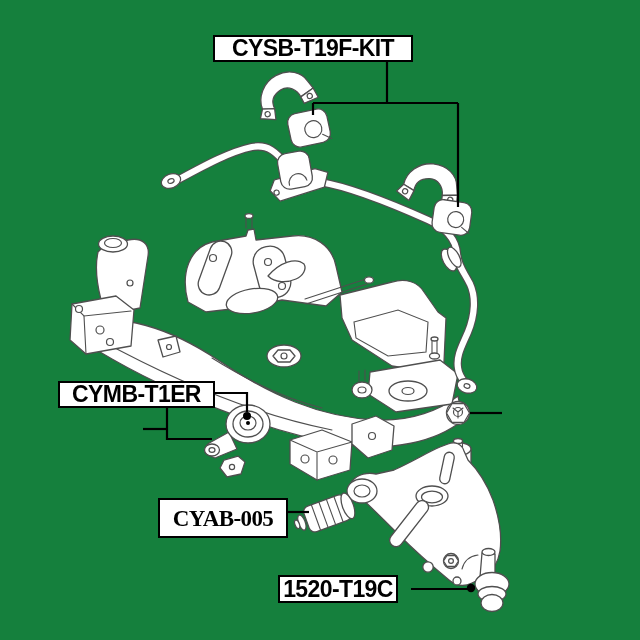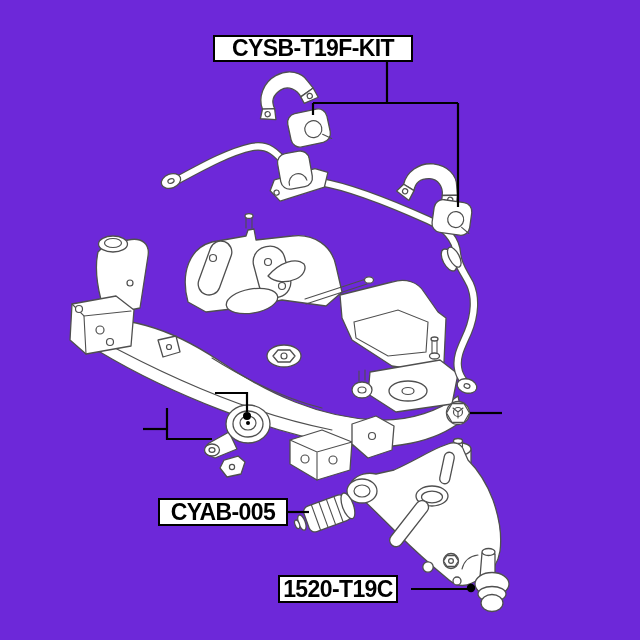--- a/index.html
+++ b/index.html
@@ -1,17 +1,17 @@
 <!DOCTYPE html>
 <html><head>
 <meta charset="utf-8">
 <style>
   html,body{margin:0;padding:0;background:#fff;}
   .stage{
-    position:relative;width:640px;height:640px;background:#6d28d9;
+    position:relative;width:640px;height:640px;background:#15803d;
     overflow:hidden;font-family:"Liberation Sans",sans-serif;
   }
   .stage svg{position:absolute;left:0;top:0;}
   .plabel{
     position:absolute;display:flex;align-items:center;justify-content:center;
     border:2.5px solid #000;background:#fff;font-weight:700;font-size:23px;
     line-height:1;letter-spacing:-0.6px;color:#000;box-sizing:border-box;
     white-space:nowrap;z-index:5;
   }
   .art{fill:#ffffff;stroke:#4f4f4f;stroke-width:1.3;stroke-linejoin:round;stroke-linecap:round;}
@@ -227,19 +227,20 @@
     <path class="leader" d="M143,429 L167,429"></path>
     <path class="leader" d="M470,413 L502,413"></path>
     <path class="leader" d="M288,512 L309,512"></path>
     <path class="leader" d="M411,589 L468,589"></path>
     <circle class="dot" cx="471" cy="588" r="4.2"></circle>
   </g>
 </svg>
 
   <div class="plabel" style="left:213px;top:35px;width:200px;height:27px;">CYSB-T19F-KIT</div>
 
-
-
-
-  <div class="plabel" style="left:158px;top:498px;width:130px;height:28px;">CYAB-005</div>
+  <div class="plabel" style="left:58px;top:381px;width:157px;height:27px;">CYMB-T1ER</div>
+
+
+
+  <div class="plabel" style="left:158px;top:498px;width:130px;height:40px;font-family:Liberation Serif, serif;">CYAB-005</div>
 
   <div class="plabel" style="left:278px;top:575px;width:120px;height:28px;">1520-T19C</div>
 </div>
 
 </body></html>

